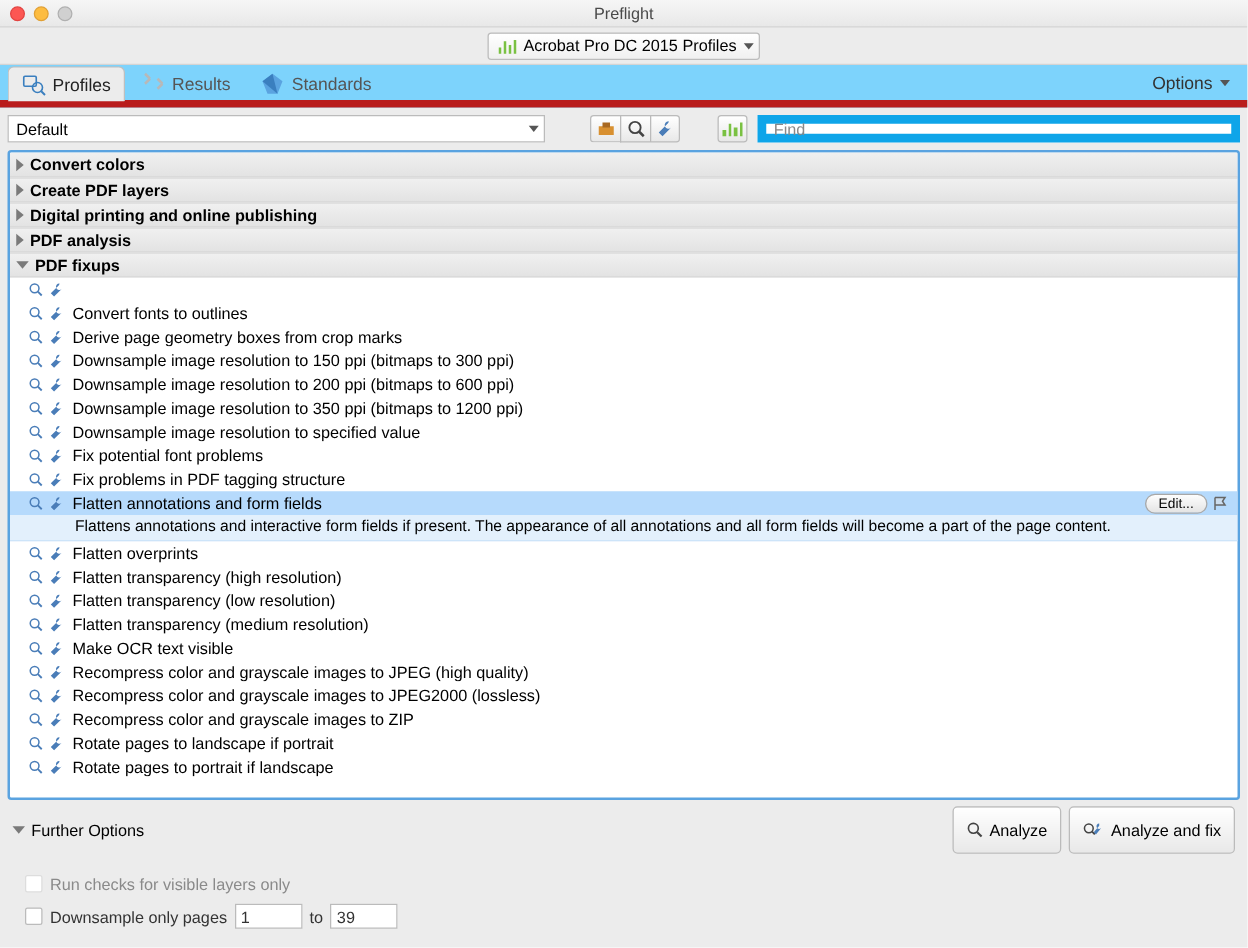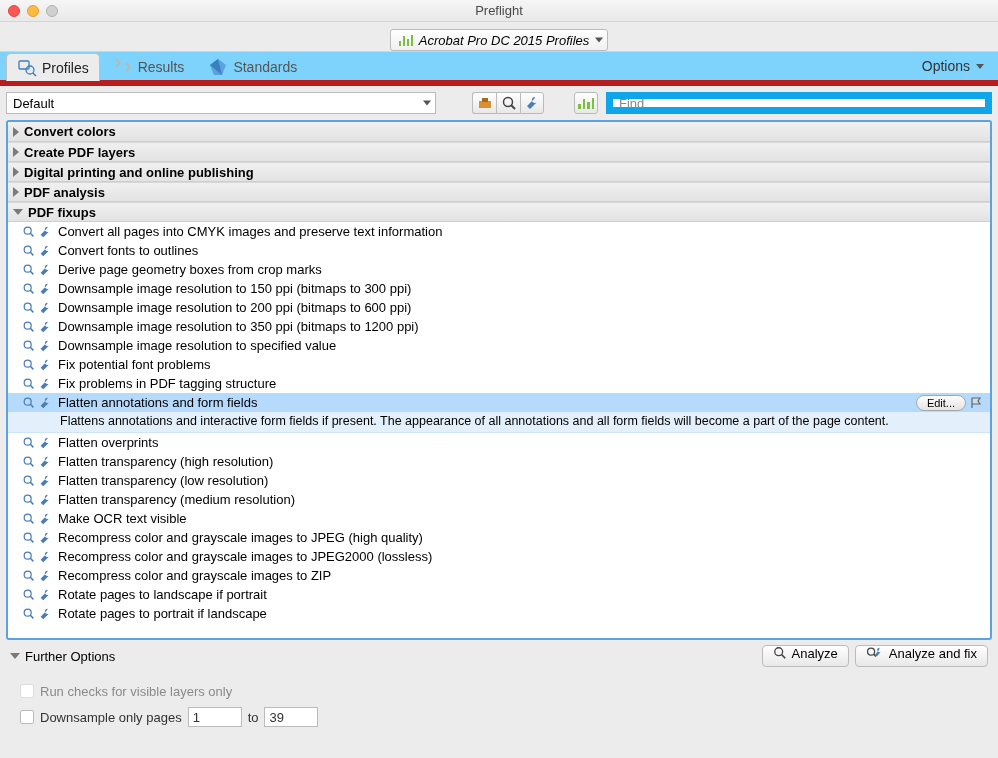--- a/index.html
+++ b/index.html
@@ -8,21 +8,21 @@
 
 .titlebar { height: 22px; background: linear-gradient(#f6f6f6,#e8e8e8); border-bottom: 1px solid #d4d4d4; display: flex; align-items: center; padding: 1px 8px; position: relative; }
 .traffic { display: flex; gap: 7px; }
 .tl { width: 12px; height: 12px; border-radius: 50%; }
 .tl.red { background: #fc5753; border: 0.5px solid #e24340; }
 .tl.yel { background: #fdbc40; border: 0.5px solid #e1a034; }
 .tl.grn { background: #d0d0d0; border: 0.5px solid #b0b0b0; }
 .title { position: absolute; left:0; right:0; text-align:center; font-size:13px; color:#4a4a4a; pointer-events:none; }
 
 
-.profile-row { height: 30px; display:flex; justify-content:center; align-items:flex-end; border-bottom:1px solid #d4d4d4; background:#ececec;font-style:italic; }
+.profile-row { height: 30px; display:flex; justify-content:center; align-items:center; border-bottom:1px solid #d4d4d4; background:#ececec; }
 .profile-dd { height:22px; background:linear-gradient(#fff,#f0f0f0); border:1px solid #bcbcbc; border-radius:3px; display:flex; align-items:center; padding:0 18px 0 8px; font-size:13px; position:relative; }
 .profile-dd .bars { width:14px; height:12px; margin-right:6px; display:flex; align-items:flex-end; gap:2px; }
 .profile-dd .bars i { width:2.5px; background:#7ac142; }
 .profile-dd .bars i:nth-child(1){height:5px}
 .profile-dd .bars i:nth-child(2){height:10px}
 .profile-dd .bars i:nth-child(3){height:7px}
 .profile-dd .bars i:nth-child(4){height:11px}
 .profile-dd .caret { position:absolute; right:4px; top:50%; transform:translateY(-50%); width:0; height:0; border-left:4px solid transparent; border-right:4px solid transparent; border-top:5px solid #555; }
 
 
@@ -60,21 +60,21 @@
 .item .ico2 { width:14px; height:14px; margin-right:6px; }
 .item .label { flex:1; white-space:nowrap; overflow:hidden; text-overflow:ellipsis; }
 .item .edit-btn { height:16px; padding:0 10px; background:linear-gradient(#fdfdfd,#e4e4e4); border:1px solid #a8a8a8; border-radius:9px; font-size:11px; display:flex; align-items:center; }
 .item .mini-flag { width:14px; height:14px; margin-left:4px; }
 .desc { padding:2px 6px 4px 52px; font-size:12.5px; background:#e3f0fc; border-bottom:1px solid #cde4f9; }
 
 
 .further { padding:5px 10px; display:flex; align-items:center; font-size:13px; }
 .further .tri { width:0;height:0;border-left:5px solid transparent;border-right:5px solid transparent;border-top:6px solid #7a7a7a;margin-right:5px; }
 .further .spacer { flex:1; }
-.act-btn { height:22px; background:linear-gradient(#fff,#e8e8e8); border:1px solid #bbb; border-radius:4px; display:flex; align-items:flex-start; padding:0 10px; margin-left:6px; font-size:13px; gap:5px; }
+.act-btn { height:38px; background:linear-gradient(#fff,#e8e8e8); border:1px solid #bbb; border-radius:4px; display:flex; align-items:center; padding:0 10px; margin-left:6px; font-size:13px; gap:5px; }
 
 
 .opts { padding:6px 20px; font-size:13px; color:#8a8a8a; }
 .opts-row { display:flex; align-items:center; height:26px; gap:6px; }
 .cb { width:14px; height:14px; border:1px solid #bbb; background:#fff; border-radius:2px; }
 .opts-row.enabled { color:#333; }
 .pg-input { width:54px; height:20px; border:1px solid #bbb; background:#fff; padding:0 4px; font-size:13px; display:flex; align-items:center; color:#333; }
 
 
 svg { display:block; }
@@ -205,21 +205,20 @@
           <svg width="14" height="14" viewBox="0 0 16 16">
             <circle cx="6.5" cy="6.5" r="4" fill="none" stroke="#4a7db8" stroke-width="1.4"></circle>
             <line x1="9.5" y1="9.5" x2="13" y2="13" stroke="#4a7db8" stroke-width="1.7"></line>
           </svg>
         </span>
         <span class="ico2">
           <svg width="14" height="14" viewBox="0 0 16 16">
             <path d="M11 2 a3 3 0 1 0 2 5 L6 14 L3 11 L10 4 a3 3 0 0 0 1 -2" fill="#4a7db8"></path>
           </svg>
         </span>
-        <span class="label">Convert all pages into CMYK images and preserve text information</span>
       </div>
       <div class="item">
         <span class="ico">
           <svg width="14" height="14" viewBox="0 0 16 16">
             <circle cx="6.5" cy="6.5" r="4" fill="none" stroke="#4a7db8" stroke-width="1.4"></circle>
             <line x1="9.5" y1="9.5" x2="13" y2="13" stroke="#4a7db8" stroke-width="1.7"></line>
           </svg>
         </span>
         <span class="ico2">
           <svg width="14" height="14" viewBox="0 0 16 16">

